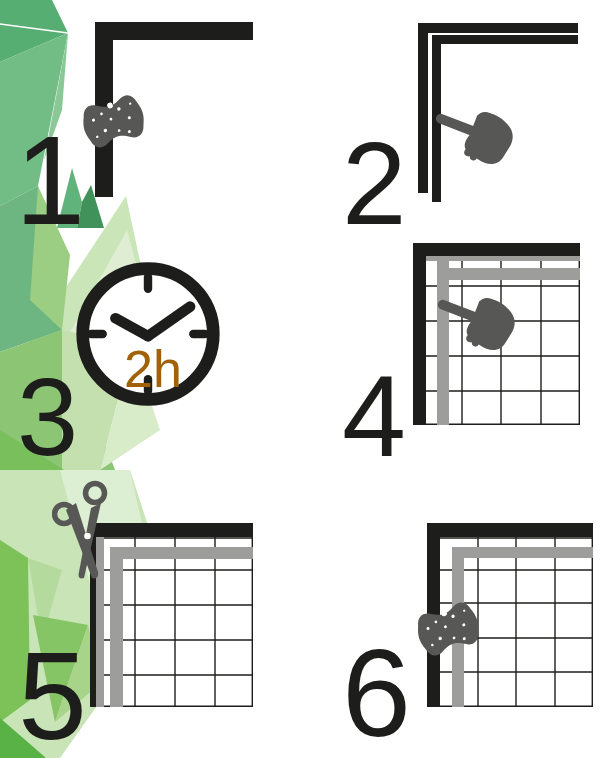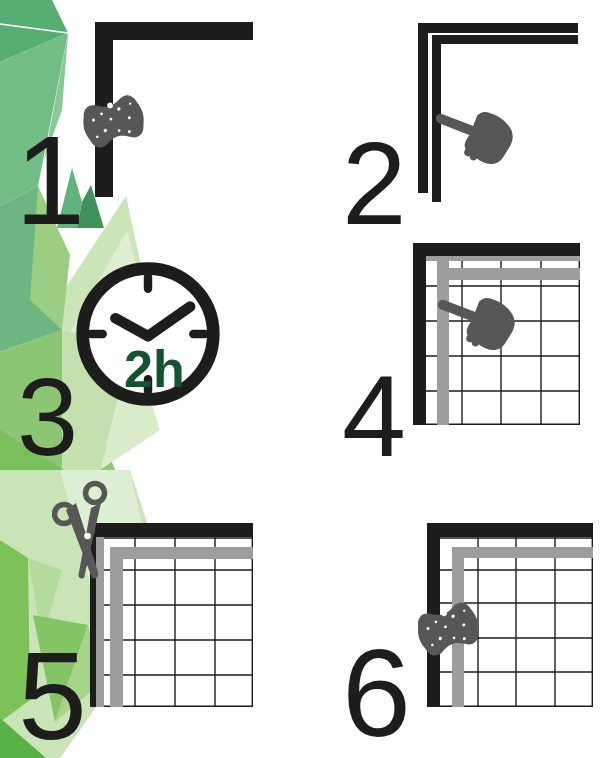--- a/index.html
+++ b/index.html
@@ -1,21 +1,21 @@
 <!DOCTYPE html>
 <html><head>
 <meta charset="utf-8">
 <style>
   html,body{margin:0;padding:0;background:#ffffff;}
   .canvas{position:relative;width:616px;height:758px;background:#ffffff;overflow:hidden;
           font-family:"Liberation Sans",sans-serif;}
   .abs{position:absolute;}
   .bar{position:absolute;background:#1d1d1b;}
   .num{position:absolute;line-height:1;font-weight:400;color:#1d1d1b;letter-spacing:0;}
-  .clock-label{position:absolute;font-weight:700;color:#14532d;line-height:1;}
+  .clock-label{position:absolute;font-weight:400;color:#a16207;line-height:1;}
   svg{display:block;}
 </style>
 </head>
 <body>
 
 <div class="canvas">
 
   <svg width="0" height="0" style="position:absolute" aria-hidden="true">
     <defs>
       <g id="sponge-symbol">

